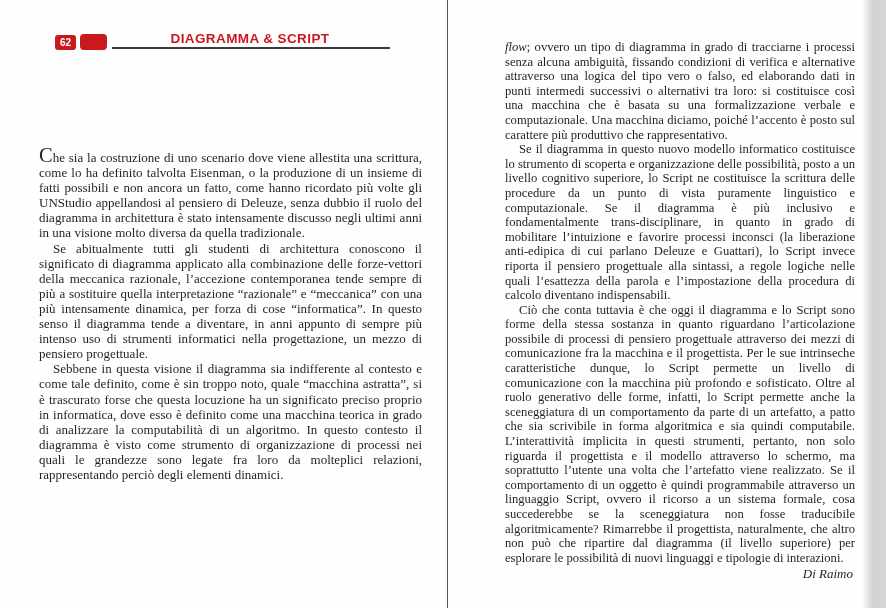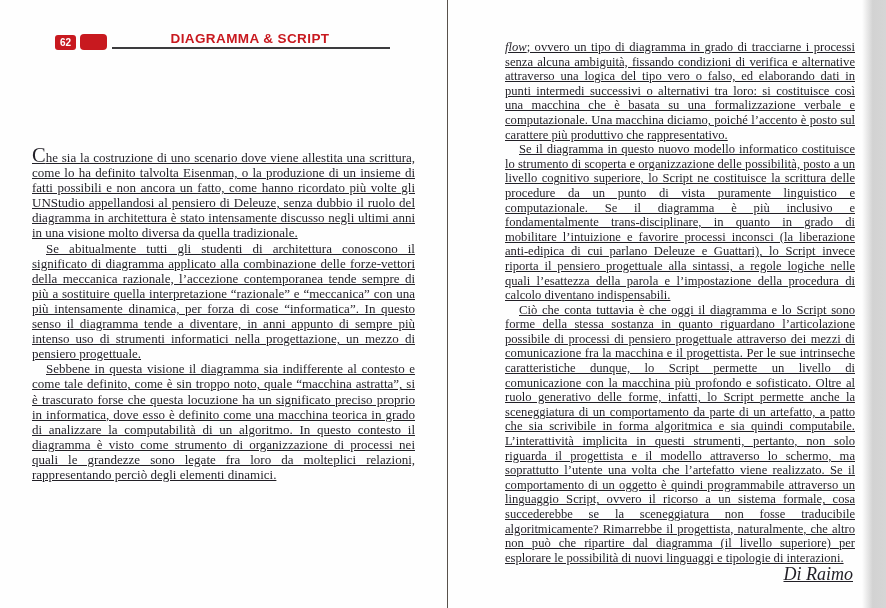--- a/index.html
+++ b/index.html
@@ -40,24 +40,23 @@
   }
   .header-rule {
     position: absolute; left: 112px; top: 47px;
     width: 278px; height: 2px;
     background: var(--rule-color, #3c3c3e);
   }
 
   .textcol {
     text-align: justify;
     hyphens: auto;
-    text-decoration: underline;
   }
   .textcol-left {
-    position: absolute; left: 32px; top: 150px; width: 383px;
+    position: absolute; left: 39px; top: 150px; width: 383px;
     font-size: 13px; line-height: 15.1px;
   }
 
   
   .page-right { position: absolute; left: 447px; top: 0; width: 439px; height: 608px; }
   .textcol-right {
     position: absolute; left: 58px; top: 40px; width: 350px;
     font-size: 12.6px; line-height: 14.6px;
   }
 
@@ -65,21 +64,21 @@
   .para.indent { text-indent: 14px; }
 
   .dropcap {
     font-size: 20.5px;
     line-height: 0;
   }
 
   .signature {
     text-align: right;
     font-style: italic;
-    font-size: 18px;
+    font-size: 13px;
     margin-top: 2px;
     padding-right: 2px;
   }
 
   
   .gutter-line {
     position: absolute; left: 447px; top: 0;
     width: 1px; height: 608px;
     background: var(--gutter-color, #58514b);
   }

